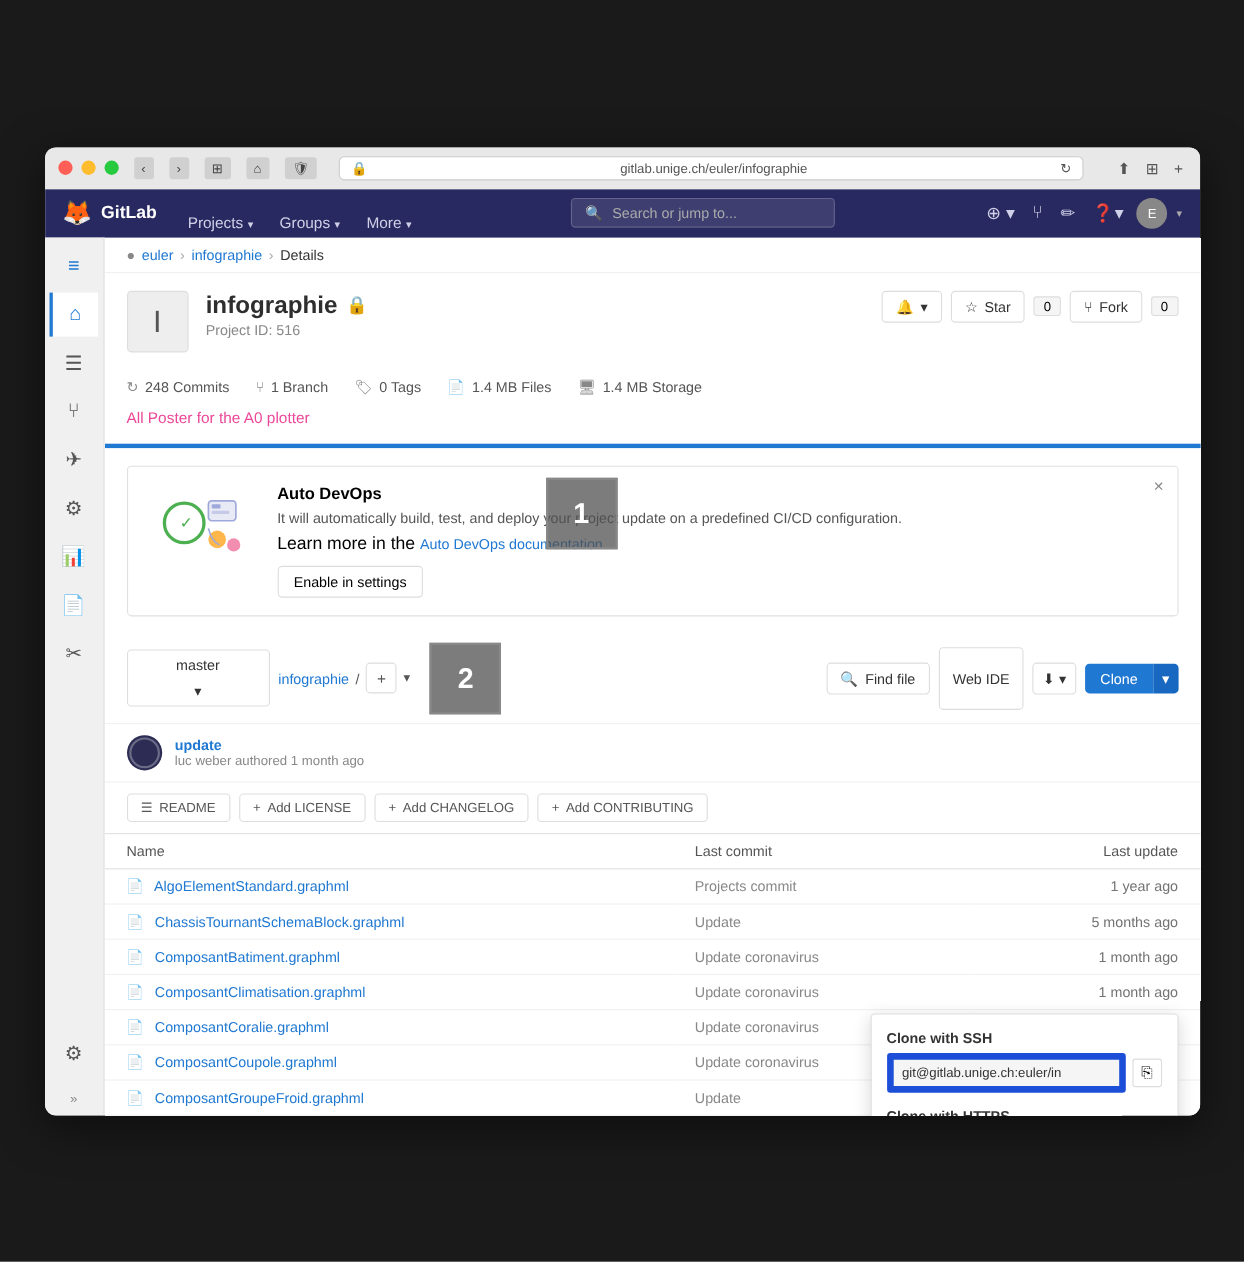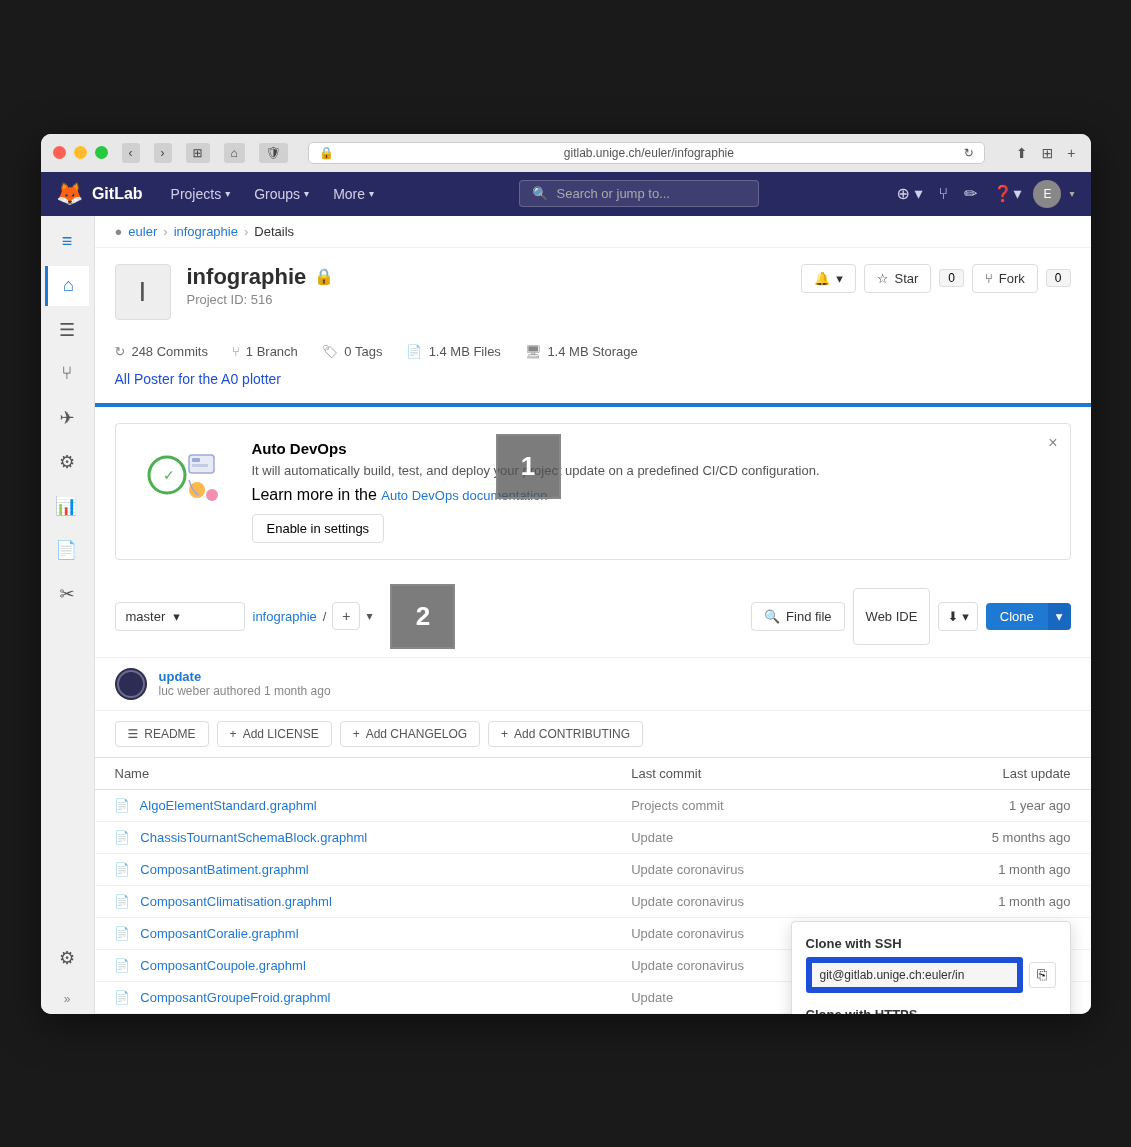--- a/index.html
+++ b/index.html
@@ -15,21 +15,21 @@
     .address-text { flex: 1; text-align: center; }
     .toolbar-icons { display: flex; gap: 8px; margin-left: 8px; }
     .toolbar-icon { font-size: 14px; color: #555; cursor: pointer; padding: 3px; }
 
     
     .app { display: flex; flex-direction: column; height: 100%; }
     .gitlab-header { background: #292961; color: #fff; padding: 0 16px; height: 44px; display: flex; align-items: center; gap: 0; }
     .gl-logo { display: flex; align-items: center; gap: 8px; font-weight: 700; font-size: 16px; color: #fff; margin-right: 16px; }
     .gl-logo-icon { color: #e24329; font-size: 22px; }
     .gl-nav { display: flex; gap: 0; align-items: center; }
-    .gl-nav-item { color: #d0d0e8; padding: 0 12px; height: 32px; display: flex; align-items: center; gap: 4px; font-size: 14px; cursor: pointer; }
+    .gl-nav-item { color: #d0d0e8; padding: 0 12px; height: 32px; display: flex; align-items: flex-end; gap: 4px; font-size: 14px; cursor: pointer; }
     .gl-nav-arrow { font-size: 10px; }
     .gl-search { flex: 1; display: flex; justify-content: center; }
     .gl-search-box { background: rgba(255,255,255,0.1); border: 1px solid rgba(255,255,255,0.2); border-radius: 4px; padding: 5px 12px; color: #aaa; font-size: 13px; width: 240px; display: flex; align-items: center; gap: 8px; cursor: pointer; }
     .gl-right-icons { display: flex; align-items: center; gap: 8px; }
     .gl-icon-btn { color: #d0d0e8; font-size: 16px; cursor: pointer; padding: 4px; }
     .gl-avatar { width: 28px; height: 28px; border-radius: 50%; background: #888; display: flex; align-items: center; justify-content: center; color: #fff; font-size: 12px; }
 
     
     .content-area { display: flex; flex: 1; }
     .sidebar { width: 54px; background: #f0f0f0; border-right: 1px solid #e0e0e0; display: flex; flex-direction: column; align-items: center; padding-top: 4px; }
@@ -50,37 +50,37 @@
     .project-info { flex: 1; }
     .project-name { font-size: 22px; font-weight: 600; color: #2e2e2e; display: flex; align-items: center; gap: 8px; }
     .lock-icon { font-size: 16px; color: #888; }
     .project-id { font-size: 13px; color: #888; margin-top: 2px; }
     .project-actions { display: flex; align-items: center; gap: 8px; }
     .action-btn { border: 1px solid #ddd; background: #fff; border-radius: 4px; padding: 6px 12px; font-size: 13px; cursor: pointer; display: flex; align-items: center; gap: 6px; color: #333; }
     .count-badge { background: #f5f5f5; border: 1px solid #ddd; padding: 1px 8px; border-radius: 3px; font-size: 12px; }
 
     .project-stats { padding: 8px 20px 12px; font-size: 13px; color: #555; display: flex; gap: 24px; align-items: center; }
     .stat-item { display: flex; align-items: center; gap: 6px; }
-    .project-desc { padding: 0 20px 16px; font-size: 14px; color: #1d4ed8; }
+    .project-desc { padding: 0 20px 16px; font-size: 14px; color: #ec4899; }
 
     .progress-bar { height: 4px; background: #1f78d1; width: 100%; }
 
     
     .devops-banner { margin: 16px 20px; border: 1px solid #e0e0e0; border-radius: 4px; padding: 16px; display: flex; align-items: flex-start; position: relative; background: #fff; }
     .devops-illustration { width: 100px; margin-right: 20px; display: flex; align-items: center; justify-content: center; }
     .devops-content { flex: 1; }
     .devops-title { font-size: 15px; font-weight: 600; margin-bottom: 6px; }
     .devops-text { font-size: 13px; color: #555; margin-bottom: 8px; }
     .devops-link { color: #1f78d1; text-decoration: none; font-size: 13px; }
     .devops-btn { border: 1px solid #ddd; background: #fff; border-radius: 4px; padding: 6px 14px; font-size: 13px; cursor: pointer; margin-top: 10px; display: inline-block; }
     .devops-close { position: absolute; top: 10px; right: 12px; color: #888; cursor: pointer; font-size: 16px; }
 
     
     .repo-toolbar { padding: 8px 20px; display: flex; align-items: center; gap: 8px; flex-wrap: wrap; }
-    .branch-select { border: 1px solid #ddd; border-radius: 4px; padding: 6px 10px; font-size: 13px; background: #fff; cursor: pointer; display: flex; align-items: center; gap: 8px; min-width: 130px; color: #333; }
+    .branch-select { border: 1px solid #ddd; border-radius: 4px; padding: 6px 10px; font-size: 13px; background: #fff; cursor: pointer; display: flex; align-items: center; gap: 8px; min-width: 130px; color: #333; flex-direction: column; }
     .repo-path { display: flex; align-items: center; gap: 6px; font-size: 13px; color: #555; }
     .path-link { color: #1f78d1; text-decoration: none; }
     .add-btn { border: 1px solid #ddd; border-radius: 4px; width: 28px; height: 28px; display: flex; align-items: center; justify-content: center; cursor: pointer; background: #fff; font-size: 14px; color: #555; }
     .spacer { flex: 1; }
     .find-file-btn { border: 1px solid #ddd; background: #fff; border-radius: 4px; padding: 6px 12px; font-size: 13px; cursor: pointer; display: flex; align-items: center; gap: 6px; color: #333; }
     .webide-btn { border: 1px solid #ddd; background: #fff; border-radius: 4px; padding: 20px 12px; font-size: 13px; cursor: pointer; color: #333; }
     .download-btn { border: 1px solid #ddd; background: #fff; border-radius: 4px; padding: 6px 8px; font-size: 13px; cursor: pointer; display: flex; align-items: center; gap: 4px; color: #333; }
     .clone-btn { background: #1f78d1; color: #fff; border: none; border-radius: 4px 0 0 4px; padding: 6px 14px; font-size: 13px; cursor: pointer; font-weight: 500; }
     .clone-dropdown { background: #1867c0; color: #fff; border: none; border-radius: 0 4px 4px 0; padding: 6px 8px; cursor: pointer; }
     .clone-group { display: flex; }

